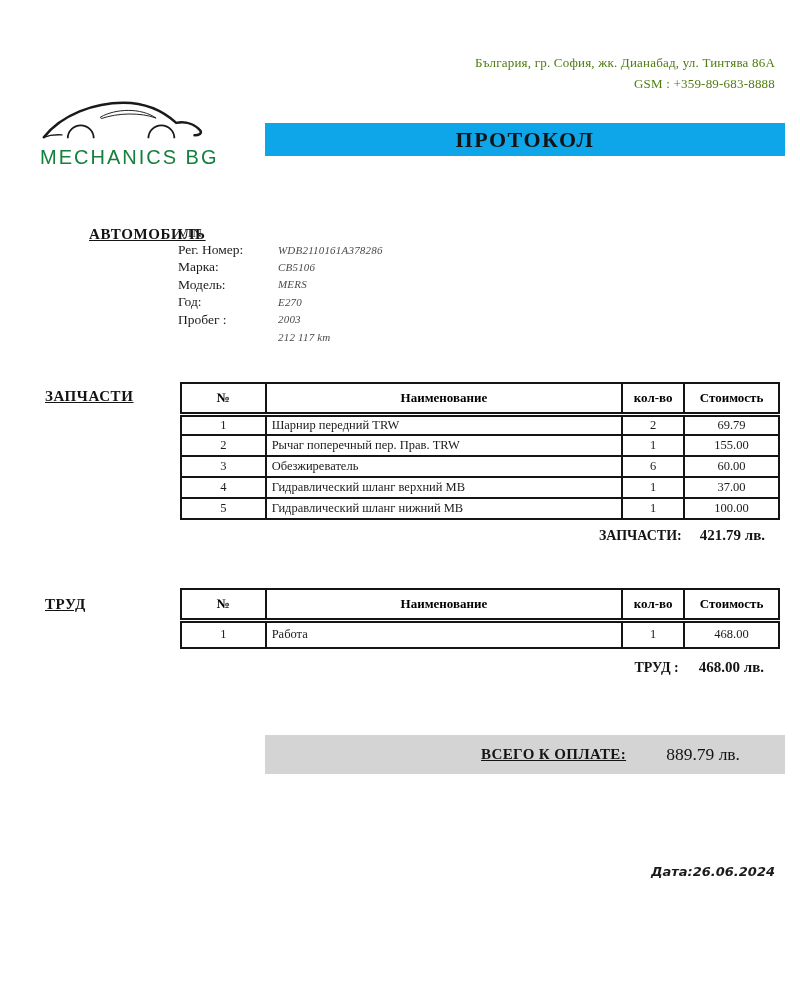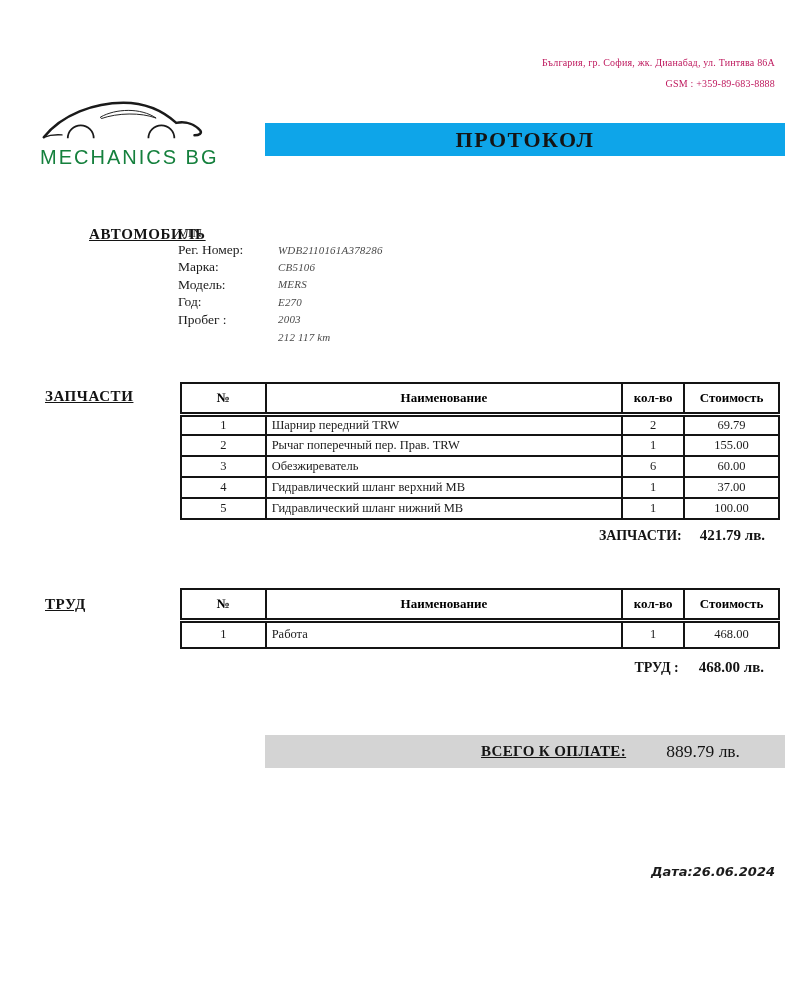--- a/index.html
+++ b/index.html
@@ -13,22 +13,22 @@
     background: #ffffff;
     overflow: hidden;
   }
 
   
   .address-block {
     position: absolute;
     top: 52px;
     right: 25px;
     text-align: right;
-    color: #be185d;
-    font-size: 10px;
+    color: #4d7c0f;
+    font-size: 13px;
     line-height: 21px;
     letter-spacing: 0.2px;
   }
 
   
   .logo {
     position: absolute;
     left: 40px;
     top: 96px;
     width: 165px;
@@ -142,21 +142,21 @@
   }
   .parts-total { top: 527px; right: 35px; gap: 18px; }
   .labor-total { top: 659px; right: 36px; gap: 20px; }
 
   
   .grand-total-bar {
     position: absolute;
     left: 265px;
     top: 735px;
     width: 520px;
-    height: 33px;
+    height: 39px;
     background: #d4d4d4;
     display: flex;
     align-items: center;
     justify-content: flex-end;
     padding-right: 45px;
     gap: 40px;
   }
   .grand-total-bar .gt-label {
     font-size: 15px;
     font-weight: bold;

